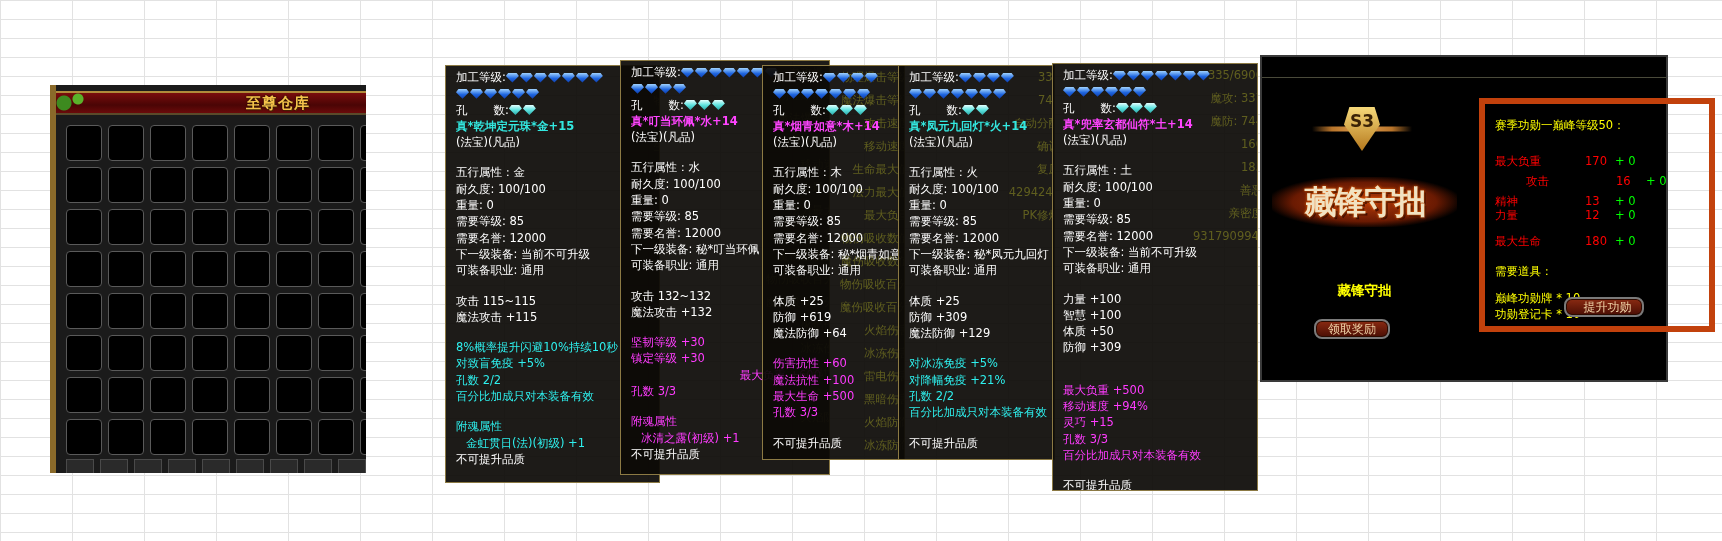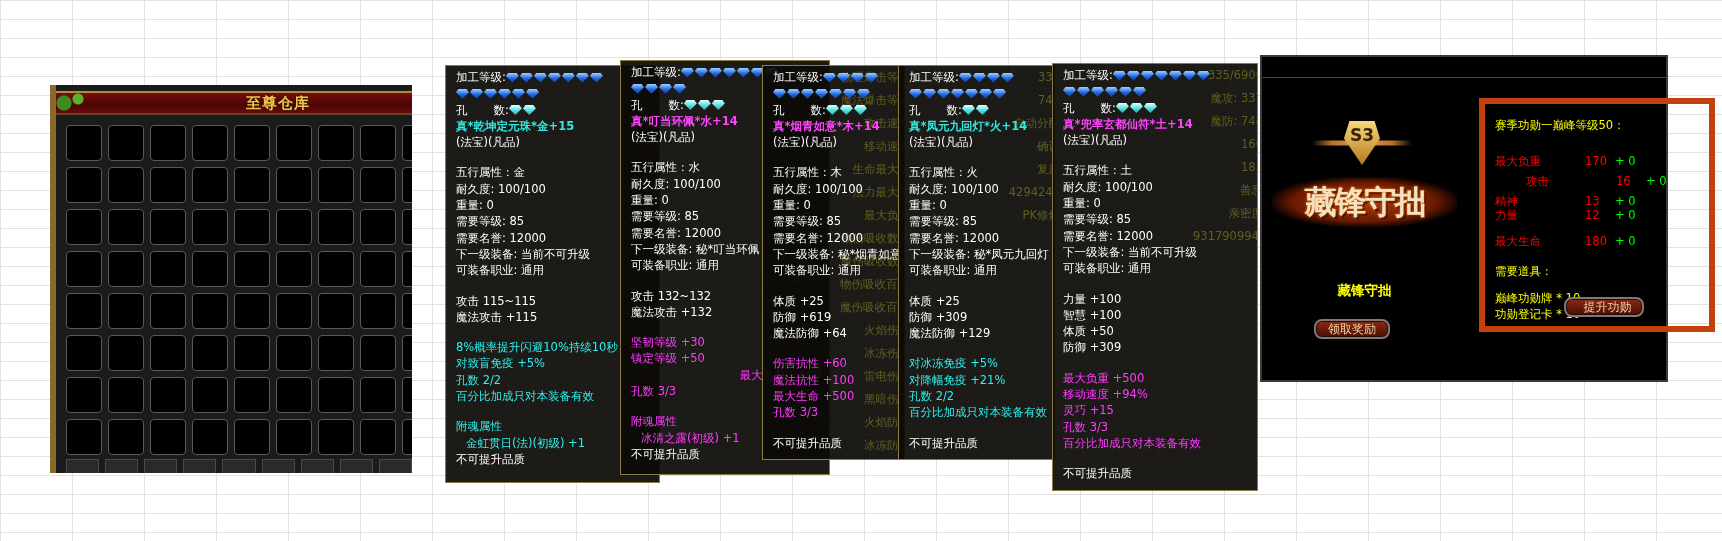--- a/index.html
+++ b/index.html
@@ -7,21 +7,21 @@
     width: 1722px; height: 541px; overflow: hidden; position: relative;
     background-color: #ffffff;
     background-image:
       linear-gradient(#e2e2e2 1px, transparent 1px),
       linear-gradient(90deg, #e2e2e2 1px, transparent 1px);
     background-size: 72px 19px;
     font-family: "DejaVu Sans", sans-serif;
   }
   
   .warehouse {
-    position: absolute; left: 50px; top: 85px; width: 362px; height: 388px;
+    position: absolute; left: 50px; top: 85px; width: 316px; height: 388px;
     background: #1b1b1b; border-left: 6px solid #8a6a2a; overflow: hidden;
   }
   .wh-titlebar {
     position: absolute; left: 0; top: 6px; right: 0; height: 24px;
     background: linear-gradient(#7a0d0d, #4a0505 60%, #6a0a0a);
     border-top: 2px solid #b08b3a; border-bottom: 2px solid #5a4a2a;
   }
   .wh-title {
     position: absolute; left: 190px; top: 1px; font-size: 15px; font-weight: bold;
     color: #f4c24a; text-shadow: 0 0 2px #000, 1px 1px 0 #5a2a00; letter-spacing: 1px;
@@ -58,21 +58,21 @@
     background: linear-gradient(#9fd2ff, #1f66e0 55%, #0d3aa8); }
   .gem.hole { background: linear-gradient(#e4ffff, #5fe4e0 50%, #2aa8a8); }
   .indent { padding-left: 10px; }
 
   
   .reward {
     position: absolute; left: 1260px; top: 55px; width: 408px; height: 327px;
     background: #000; border: 2px solid #3a3a3a;
   }
   .reward-topline { position: absolute; left: 0; right: 0; top: 20px; height: 1px; background: #4a4a3a; }
-  .s3-badge { position: absolute; left: 50px; top: 64px; width: 100px; height: 48px; }
+  .s3-badge { position: absolute; left: 50px; top: 50px; width: 100px; height: 48px; }
   .s3-wings { position: absolute; left: 0; top: 16px; width: 100px; height: 12px;
     background: linear-gradient(90deg, transparent, #b8742a 20%, #e0a050 50%, #b8742a 80%, transparent);
     clip-path: polygon(0 30%, 100% 30%, 100% 70%, 0 70%); }
   .s3-diamond { position: absolute; left: 32px; top: 0; width: 36px; height: 44px;
     background: linear-gradient(#f6d97a, #b5781c); clip-path: polygon(50% 100%, 0 40%, 15% 0, 85% 0, 100% 40%); }
   .s3-text { position: absolute; left: 32px; top: 4px; width: 36px; text-align: center;
     font-weight: bold; font-size: 17px; color: #3a2206; }
   .calligraphy {
     position: absolute; left: 10px; top: 120px; width: 185px; height: 50px;
     background: radial-gradient(ellipse at center, #b33a0a 0%, #6a1a02 55%, transparent 75%);
@@ -296,21 +296,21 @@
         <div class="row">重量: 0</div>
         <div class="row">需要等级: 85</div>
         <div class="row">需要名誉: 12000</div>
         <div class="row">下一级装备: 秘*叮当环佩</div>
         <div class="row">可装备职业: 通用</div>
         <div class="gap"></div>
         <div class="row">攻击 132~132</div>
         <div class="row">魔法攻击 +132</div>
         <div class="gap"></div>
         <div class="row" style="color: rgb(255, 60, 255);">坚韧等级 +30</div>
-        <div class="row" style="color: rgb(255, 60, 255);">镇定等级 +50</div>
+        <div class="row" style="color: rgb(255, 60, 255);">镇定等级 +30</div>
         <div class="row" style="color: rgb(255, 60, 255); text-align: right;">最大负重 +600</div>
         <div class="row" style="color: rgb(255, 60, 255);">孔数 3/3</div>
         <div class="gap"></div>
         <div class="row" style="color: rgb(255, 60, 255);">附魂属性</div>
         <div class="row indent" style="color: rgb(255, 60, 255);">冰清之露(初级) +1</div>
         <div class="row">不可提升品质</div>
       </div>
     </div>
     <div class="tip" style="left: 762px; top: 65px; width: 143px; height: 395px; z-index: 12;">
       <div class="bg-ghost">
@@ -472,21 +472,21 @@
         <div class="row">需要等级: 85</div>
         <div class="row">需要名誉: 12000</div>
         <div class="row">下一级装备: 当前不可升级</div>
         <div class="row">可装备职业: 通用</div>
         <div class="gap"></div>
         <div class="row">力量 +100</div>
         <div class="row">智慧 +100</div>
         <div class="row">体质 +50</div>
         <div class="row">防御 +309</div>
         <div class="gap"></div>
-        <div class="row" style="color: rgb(255, 60, 255);">最大负重 +500</div>
+        <div class="row" style="color: rgb(255, 60, 255); margin-top: 12px;">最大负重 +500</div>
         <div class="row" style="color: rgb(255, 60, 255);">移动速度 +94%</div>
         <div class="row" style="color: rgb(255, 60, 255);">灵巧 +15</div>
         <div class="row" style="color: rgb(255, 60, 255);">孔数 3/3</div>
         <div class="row" style="color: rgb(255, 60, 255);">百分比加成只对本装备有效</div>
         <div class="gap"></div>
         <div class="row">不可提升品质</div>
       </div>
     </div>
   </div>
 

